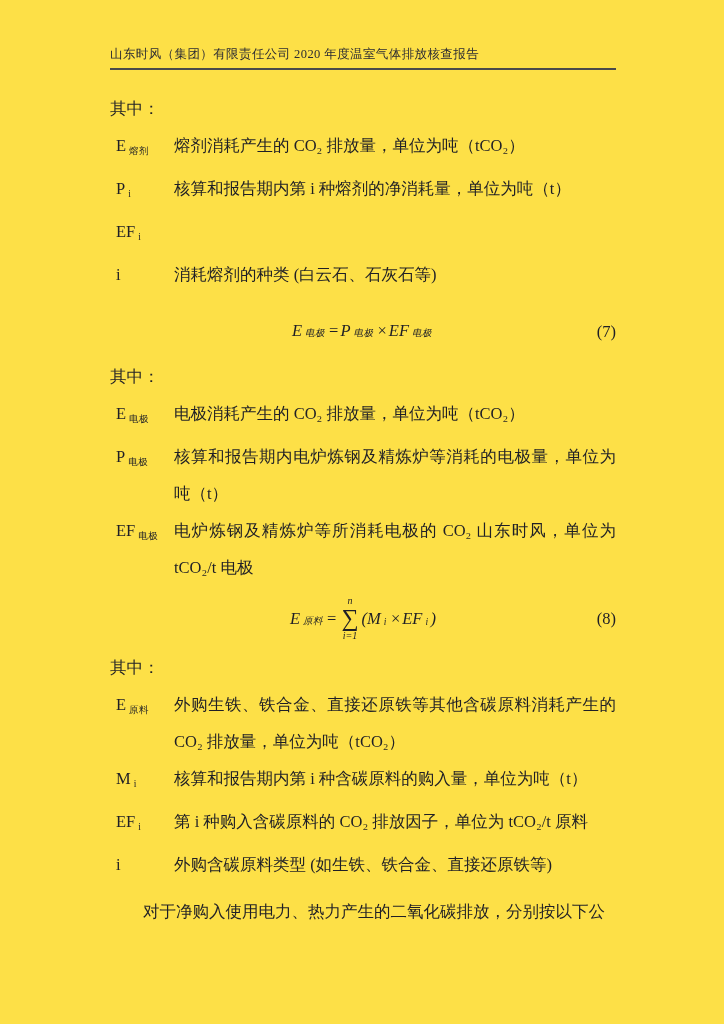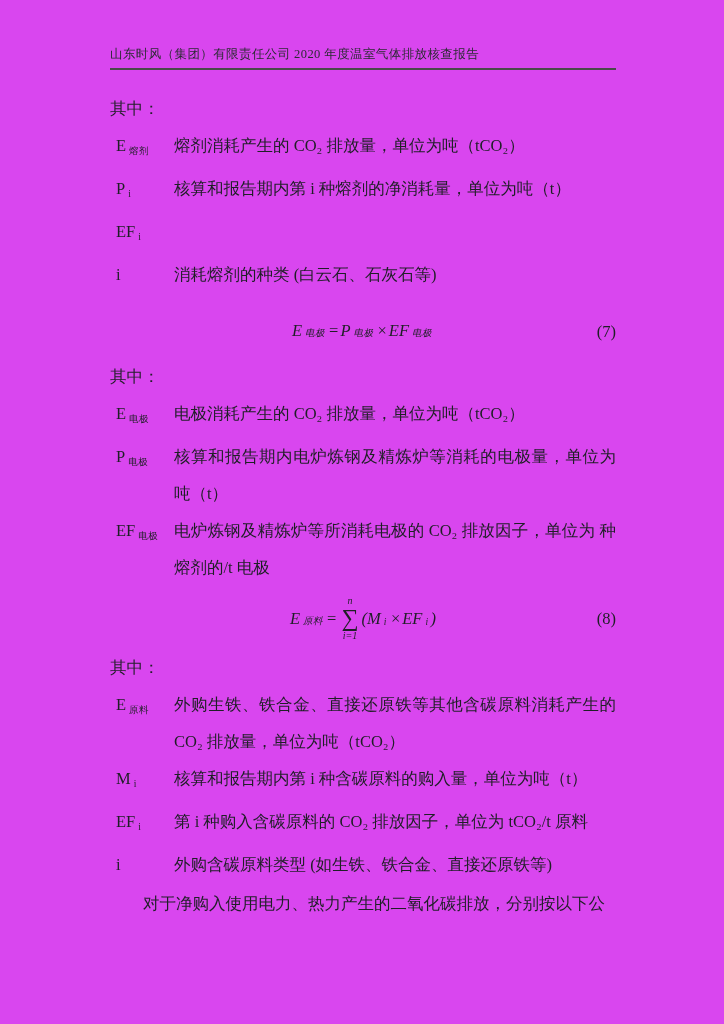--- a/index.html
+++ b/index.html
@@ -1,18 +1,18 @@
 <!DOCTYPE html>
 <html><head>
 <meta charset="utf-8">
 <style>
   * { margin:0; padding:0; box-sizing:border-box; }
   html,body { background:#9c9c9c; }
   .page {
-    width:724px; height:1024px; margin:0 auto; background:#d946ef;
+    width:724px; height:1024px; margin:0 auto; background:#fde047;
     position:relative; overflow:hidden;
     font-family:"Liberation Serif","DejaVu Serif",serif;
     color:#1f1f26;
   }
   .content { padding:46px 108px 0 110px; }
 
   .doc-header {
     font-size:12.5px; letter-spacing:0.4px; color:#2b2b33;
     padding-bottom:5px; border-bottom:2px solid #4a4a4a;
     white-space:nowrap;
@@ -47,21 +47,21 @@
   .sum-top { font-size:10px; font-style:italic; line-height:1; }
   .sum-sym { font-size:24px; font-style:normal; line-height:1.05; }
   .sum-bot { font-size:10px; font-style:italic; line-height:1; }
 
   .section-heading {
     display:flex; margin-top:6px; font-weight:bold; font-size:17.5px;
     line-height:28px; color:#141418;
   }
   .section-number { margin-right:14px; }
   .body-paragraph {
-    margin-top:2px; font-size:16.5px; line-height:26px; text-indent:2em;
+    margin-top:10px; font-size:16.5px; line-height:26px; text-indent:2em;
     text-align:justify;
     font-family:Liberation Serif, serif;
   }
 
   .page-footer {
     position:absolute; left:0; right:0; top:910px; text-align:center;
     font-size:12.5px; color:#2b2b33;
   }
 </style>
 </head>
@@ -109,21 +109,21 @@
     <div class="def-row">
       <span class="def-term"><span>E</span><span class="tsub">电极</span></span>
       <span class="def-desc">电极消耗产生的 CO₂ 排放量，单位为吨（tCO₂）</span>
     </div>
     <div class="def-row">
       <span class="def-term"><span>P</span><span class="tsub">电极</span></span>
       <span class="def-desc">核算和报告期内电炉炼钢及精炼炉等消耗的电极量，单位为吨（t）</span>
     </div>
     <div class="def-row">
       <span class="def-term"><span>EF</span><span class="tsub">电极</span></span>
-      <span class="def-desc">电炉炼钢及精炼炉等所消耗电极的 CO₂ 排放因子，单位为 种熔剂的/t 电极</span>
+      <span class="def-desc">电炉炼钢及精炼炉等所消耗电极的 CO₂ 山东时风，单位为 tCO₂/t 电极</span>
     </div>
 
     <div class="formula formula-8">
       <span class="feq">
         <span>E</span>
           <span class="fsub">原料</span>
           <span class="fop">=</span>
           <span class="sum">
             <span class="sum-top">n</span>
             <span class="sum-sym">∑</span>

